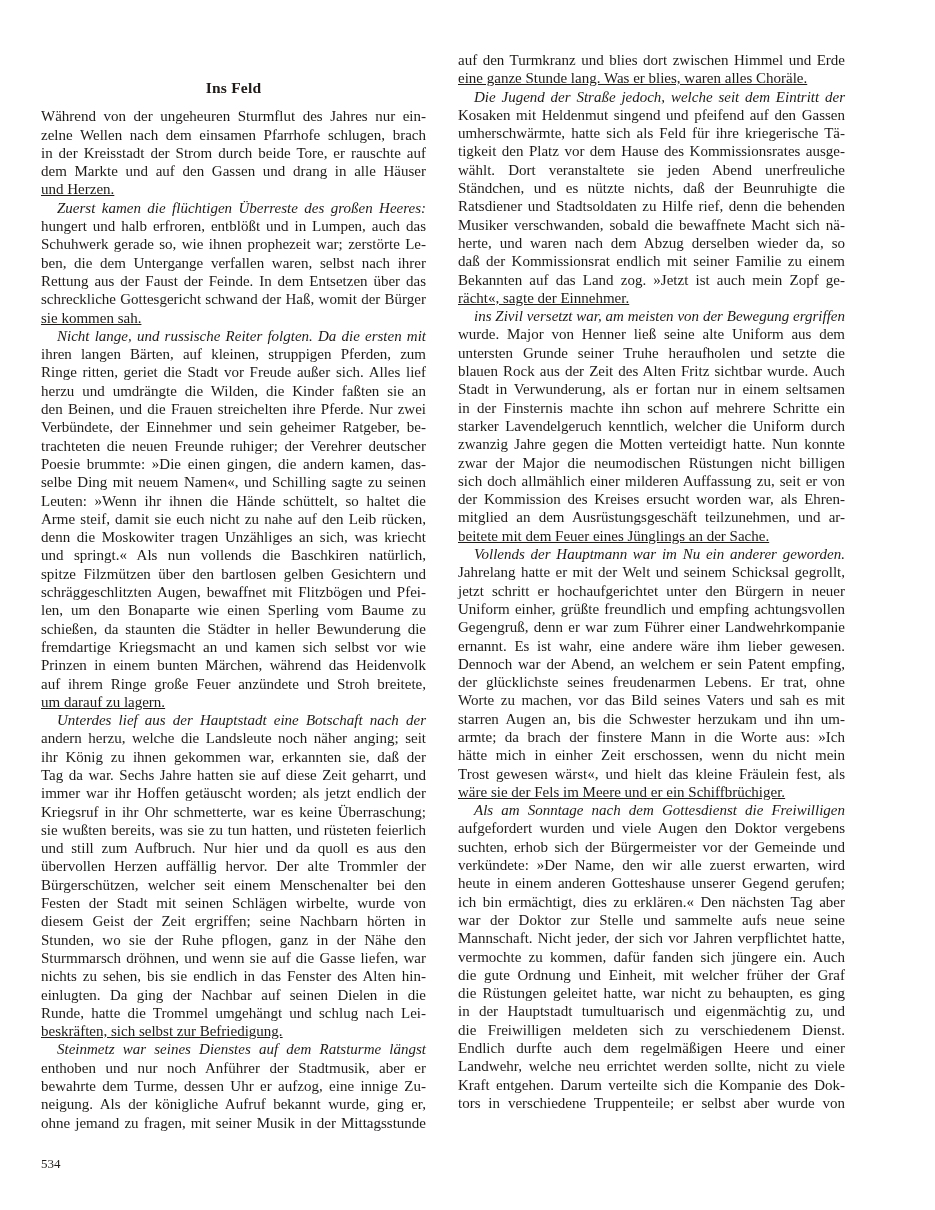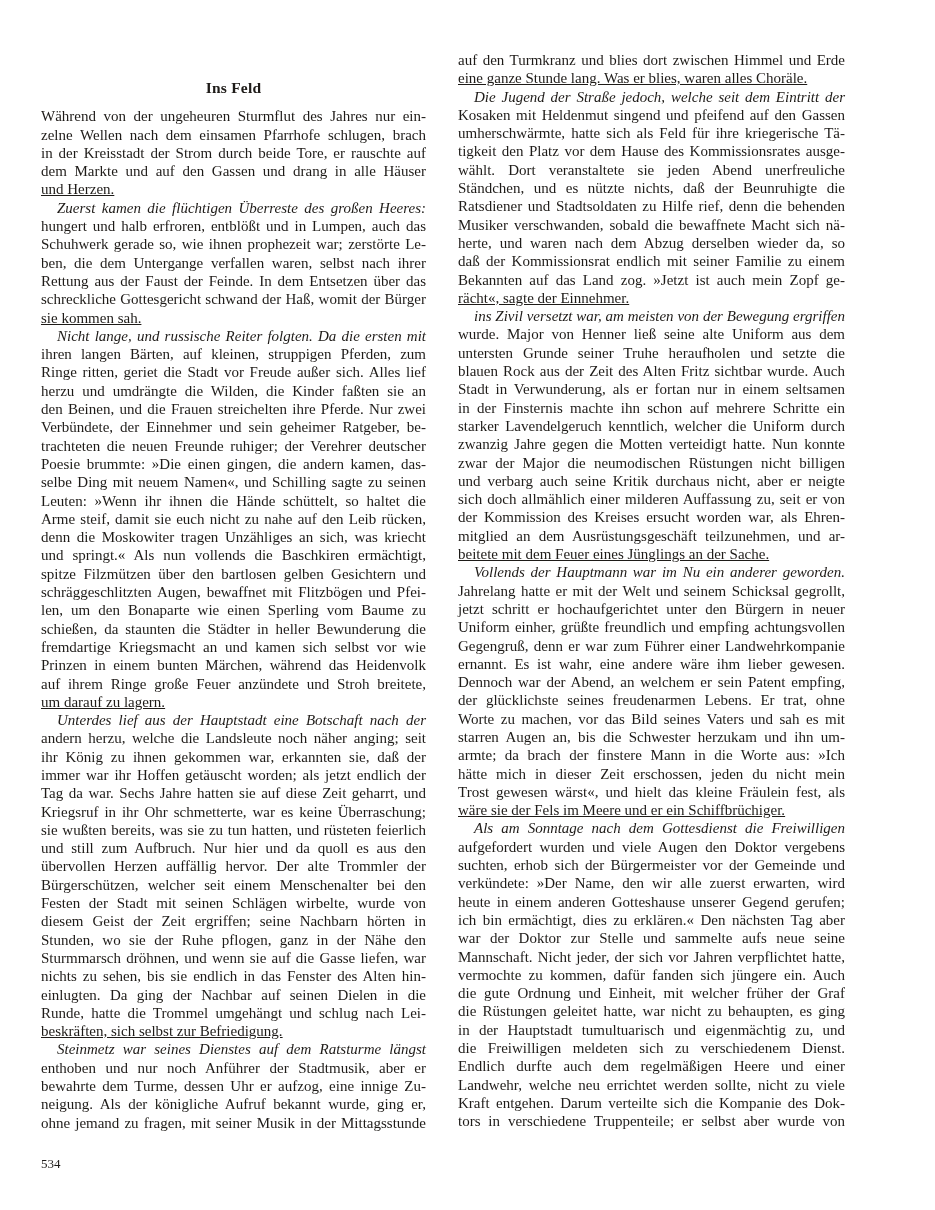--- a/index.html
+++ b/index.html
@@ -77,36 +77,36 @@
         <div class="line" style="">Ringe ritten, geriet die Stadt vor Freude außer sich. Alles lief</div>
         <div class="line" style="">herzu und umdrängte die Wilden, die Kinder faßten sie an</div>
         <div class="line" style="">den Beinen, und die Frauen streichelten ihre Pferde. Nur zwei</div>
         <div class="line" style="">Verbündete, der Einnehmer und sein geheimer Ratgeber, be-</div>
         <div class="line" style="">trachteten die neuen Freunde ruhiger; der Verehrer deutscher</div>
         <div class="line" style="">Poesie brummte: »Die einen gingen, die andern kamen, das-</div>
         <div class="line" style="">selbe Ding mit neuem Namen«, und Schilling sagte zu seinen</div>
         <div class="line" style="">Leuten: »Wenn ihr ihnen die Hände schüttelt, so haltet die</div>
         <div class="line" style="">Arme steif, damit sie euch nicht zu nahe auf den Leib rücken,</div>
         <div class="line" style="">denn die Moskowiter tragen Unzähliges an sich, was kriecht</div>
-        <div class="line" style="">und springt.« Als nun vollends die Baschkiren ermächtigt,</div>
+        <div class="line" style="">und springt.« Als nun vollends die Baschkiren natürlich,</div>
         <div class="line" style="">spitze Filzmützen über den bartlosen gelben Gesichtern und</div>
         <div class="line" style="">schräggeschlitzten Augen, bewaffnet mit Flitzbögen und Pfei-</div>
         <div class="line" style="">len, um den Bonaparte wie einen Sperling vom Baume zu</div>
         <div class="line" style="">schießen, da staunten die Städter in heller Bewunderung die</div>
         <div class="line" style="">fremdartige Kriegsmacht an und kamen sich selbst vor wie</div>
         <div class="line" style="">Prinzen in einem bunten Märchen, während das Heidenvolk</div>
         <div class="line" style="">auf ihrem Ringe große Feuer anzündete und Stroh breitete,</div>
         <div class="line end" style="">um darauf zu lagern.</div>
       </div>
       <div class="para indent">
         <div class="line" style="">Unterdes lief aus der Hauptstadt eine Botschaft nach der</div>
         <div class="line" style="">andern herzu, welche die Landsleute noch näher anging; seit</div>
         <div class="line" style="">ihr König zu ihnen gekommen war, erkannten sie, daß der</div>
+        <div class="line" style="">Tag da war. Sechs Jahre hatten sie auf diese Zeit geharrt, und</div>
         <div class="line" style="">immer war ihr Hoffen getäuscht worden; als jetzt endlich der</div>
-        <div class="line" style="">Tag da war. Sechs Jahre hatten sie auf diese Zeit geharrt, und</div>
         <div class="line" style="">Kriegsruf in ihr Ohr schmetterte, war es keine Überraschung;</div>
         <div class="line" style="">sie wußten bereits, was sie zu tun hatten, und rüsteten feierlich</div>
         <div class="line" style="">und still zum Aufbruch. Nur hier und da quoll es aus den</div>
         <div class="line" style="">übervollen Herzen auffällig hervor. Der alte Trommler der</div>
         <div class="line" style="">Bürgerschützen, welcher seit einem Menschenalter bei den</div>
         <div class="line" style="">Festen der Stadt mit seinen Schlägen wirbelte, wurde von</div>
         <div class="line" style="">diesem Geist der Zeit ergriffen; seine Nachbarn hörten in</div>
         <div class="line" style="">Stunden, wo sie der Ruhe pflogen, ganz in der Nähe den</div>
         <div class="line" style="">Sturmmarsch dröhnen, und wenn sie auf die Gasse liefen, war</div>
         <div class="line" style="">nichts zu sehen, bis sie endlich in das Fenster des Alten hin-</div>
@@ -144,39 +144,38 @@
       <div class="para indent">
         <div class="line" style="">ins Zivil versetzt war, am meisten von der Bewegung ergriffen</div>
         <div class="line" style="">wurde. Major von Henner ließ seine alte Uniform aus dem</div>
         <div class="line" style="">untersten Grunde seiner Truhe heraufholen und setzte die</div>
         <div class="line" style="">blauen Rock aus der Zeit des Alten Fritz sichtbar wurde. Auch</div>
         <div class="line" style="">Stadt in Verwunderung, als er fortan nur in einem seltsamen</div>
         <div class="line" style="">in der Finsternis machte ihn schon auf mehrere Schritte ein</div>
         <div class="line" style="">starker Lavendelgeruch kenntlich, welcher die Uniform durch</div>
         <div class="line" style="">zwanzig Jahre gegen die Motten verteidigt hatte. Nun konnte</div>
         <div class="line" style="">zwar der Major die neumodischen Rüstungen nicht billigen</div>
-        <div class="line" style="">und verbarg auch seine Kritik durchaus nicht, aber er neigte</div>
         <div class="line" style="">sich doch allmählich einer milderen Auffassung zu, seit er von</div>
         <div class="line" style="">der Kommission des Kreises ersucht worden war, als Ehren-</div>
         <div class="line" style="">mitglied an dem Ausrüstungsgeschäft teilzunehmen, und ar-</div>
         <div class="line end" style="">beitete mit dem Feuer eines Jünglings an der Sache.</div>
       </div>
       <div class="para indent">
         <div class="line" style="">Vollends der Hauptmann war im Nu ein anderer geworden.</div>
         <div class="line" style="">Jahrelang hatte er mit der Welt und seinem Schicksal gegrollt,</div>
         <div class="line" style="">jetzt schritt er hochaufgerichtet unter den Bürgern in neuer</div>
         <div class="line" style="">Uniform einher, grüßte freundlich und empfing achtungsvollen</div>
         <div class="line" style="">Gegengruß, denn er war zum Führer einer Landwehrkompanie</div>
         <div class="line" style="">ernannt. Es ist wahr, eine andere wäre ihm lieber gewesen.</div>
         <div class="line" style="">Dennoch war der Abend, an welchem er sein Patent empfing,</div>
         <div class="line" style="">der glücklichste seines freudenarmen Lebens. Er trat, ohne</div>
         <div class="line" style="">Worte zu machen, vor das Bild seines Vaters und sah es mit</div>
         <div class="line" style="">starren Augen an, bis die Schwester herzukam und ihn um-</div>
         <div class="line" style="">armte; da brach der finstere Mann in die Worte aus: »Ich</div>
-        <div class="line" style="">hätte mich in dieser Zeit erschossen, jeden du nicht mein</div>
+        <div class="line" style="">hätte mich in einher Zeit erschossen, wenn du nicht mein</div>
         <div class="line" style="">Trost gewesen wärst«, und hielt das kleine Fräulein fest, als</div>
         <div class="line end" style="">wäre sie der Fels im Meere und er ein Schiffbrüchiger.</div>
       </div>
       <div class="para indent">
         <div class="line" style="">Als am Sonntage nach dem Gottesdienst die Freiwilligen</div>
         <div class="line" style="">aufgefordert wurden und viele Augen den Doktor vergebens</div>
         <div class="line" style="">suchten, erhob sich der Bürgermeister vor der Gemeinde und</div>
         <div class="line" style="">verkündete: »Der Name, den wir alle zuerst erwarten, wird</div>
         <div class="line" style="">heute in einem anderen Gotteshause unserer Gegend gerufen;</div>
         <div class="line" style="">ich bin ermächtigt, dies zu erklären.« Den nächsten Tag aber</div>

